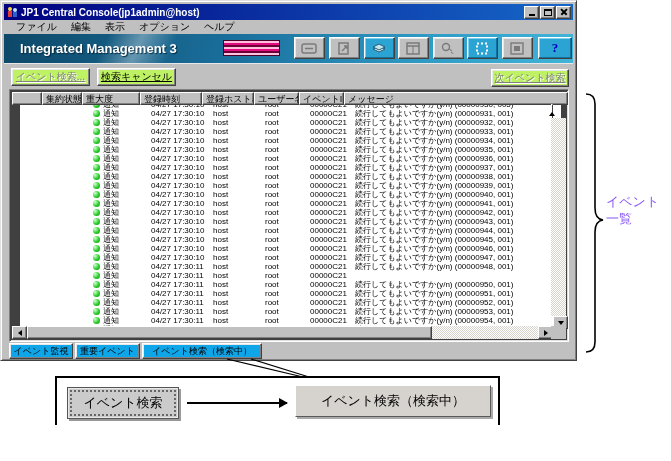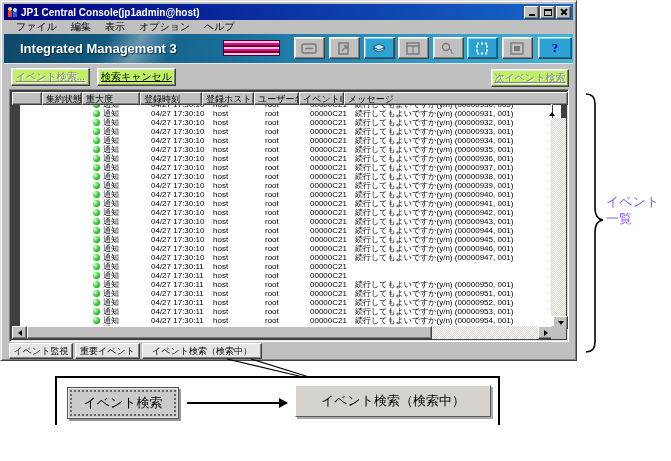--- a/index.html
+++ b/index.html
@@ -87,21 +87,21 @@
   .hscroll .track { flex:1; }
   .hthumb { width:405px; flex:none; background:#c0c0c0;
             border:1px solid; border-color:#fff #404040 #404040 #fff; box-shadow: inset -1px -1px 0 #808080; }
   .arr { position:absolute; left:50%; top:50%; width:0; height:0; transform:translate(-50%,-50%); }
   [data-name="scroll-up-icon"] .arr   { border-left:3px solid transparent; border-right:3px solid transparent; border-bottom:4px solid #000; }
   [data-name="scroll-down-icon"] .arr { border-left:3px solid transparent; border-right:3px solid transparent; border-top:4px solid #000; }
   [data-name="scroll-left-icon"] .arr { border-top:3px solid transparent; border-bottom:3px solid transparent; border-right:4px solid #000; }
   [data-name="scroll-right-icon"] .arr{ border-top:3px solid transparent; border-bottom:3px solid transparent; border-left:4px solid #000; }
 
   
-  .pagetab { position:absolute; top:342px; height:16px; background:#e5e5e5; font-size:9px;
+  .pagetab { position:absolute; top:342px; height:16px; background:#0ea5e9; font-size:9px;
              border:1px solid; border-color:#fff #404040 #404040 #fff;
              box-shadow: inset -1px -1px 0 #808080, inset 1px 1px 0 #e8e8e8;
              display:flex; align-items:center; justify-content:center; white-space:nowrap; overflow:hidden; }
 
   
   .overlay { position:absolute; left:0; top:0; width:671px; height:461px; pointer-events:none; }
   .brace-label { position:absolute; left:606px; top:193px; width:60px; text-align:left;
                  font-size:13px; color:#8b5cf6; line-height:17px; }
   .legend-box { position:absolute; left:55px; top:376px; width:445px; height:84px; background:#fff;
                 border:2px solid #000; }
@@ -406,20 +406,21 @@
     <span class="c c7" data-name="cell-message">続行してもよいですか(y/n) (00000947, 001)</span>
   </div>
           <div class="trow" data-name="table-row">
     <span class="c c0" data-name="cell-blank"></span>
     <span class="c c1" data-name="cell-consolidation-status"></span>
     <span class="c c2" data-name="cell-severity"><span class="sev-icon" data-name="severity-notice-icon"></span><span>通知</span></span>
     <span class="c c3" data-name="cell-registered-time">04/27 17:30:11</span>
     <span class="c c4" data-name="cell-registered-host">host</span>
     <span class="c c5" data-name="cell-user-name">root</span>
     <span class="c c6" data-name="cell-event-id">00000C21</span>
+    <span class="c c7" data-name="cell-message">続行してもよいですか(y/n) (00000948, 001)</span>
   </div>
           <div class="trow" data-name="table-row">
     <span class="c c0" data-name="cell-blank"></span>
     <span class="c c1" data-name="cell-consolidation-status"></span>
     <span class="c c2" data-name="cell-severity"><span class="sev-icon" data-name="severity-notice-icon"></span><span>通知</span></span>
     <span class="c c3" data-name="cell-registered-time">04/27 17:30:11</span>
     <span class="c c4" data-name="cell-registered-host">host</span>
     <span class="c c5" data-name="cell-user-name">root</span>
     <span class="c c6" data-name="cell-event-id">00000C21</span>
   </div>

